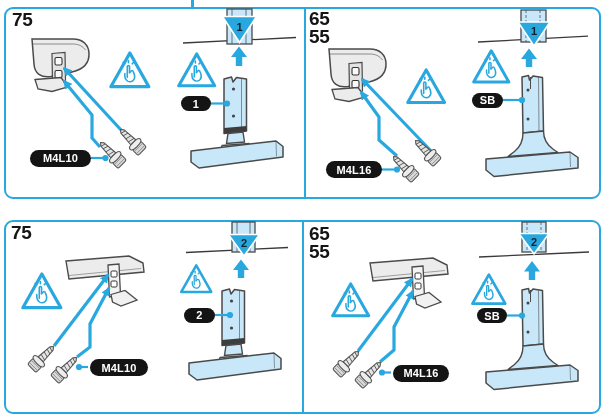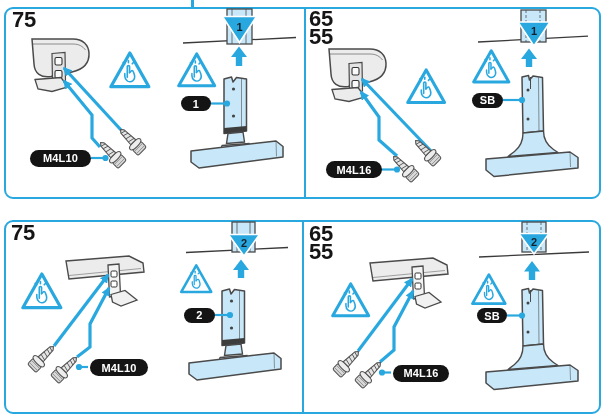--- a/index.html
+++ b/index.html
@@ -1,21 +1,21 @@
 <!DOCTYPE html>
 <html><head>
 <meta charset="utf-8">
 <style>
   html,body{margin:0;padding:0;background:#fff;}
   #page{position:relative;width:603px;height:417px;background:#ffffff;overflow:hidden;
         font-family:"Liberation Sans",sans-serif;}
   .frame{position:absolute;border:2.4px solid #29A8E0;border-radius:9px;background:transparent;}
   .divider{position:absolute;top:0;bottom:0;width:2.4px;background:#29A8E0;}
   .connector-top{position:absolute;background:#29A8E0;}
-  .size-label{position:absolute;font-weight:bold;font-size:22px;line-height:18px;color:#151515;letter-spacing:-0.3px;}
+  .size-label{position:absolute;font-weight:bold;font-size:19px;line-height:18px;color:#151515;letter-spacing:-0.3px;}
   .pill{position:absolute;background:#141414;color:#fff;border-radius:10px;
         display:flex;align-items:center;justify-content:center;
         font-weight:bold;font-size:11px;letter-spacing:0.2px;}
   svg{position:absolute;left:0;top:0;}
   svg text{font-family:"Liberation Sans",sans-serif;font-weight:bold;}
 </style>
 </head>
 <body>
 
 <div id="page">

